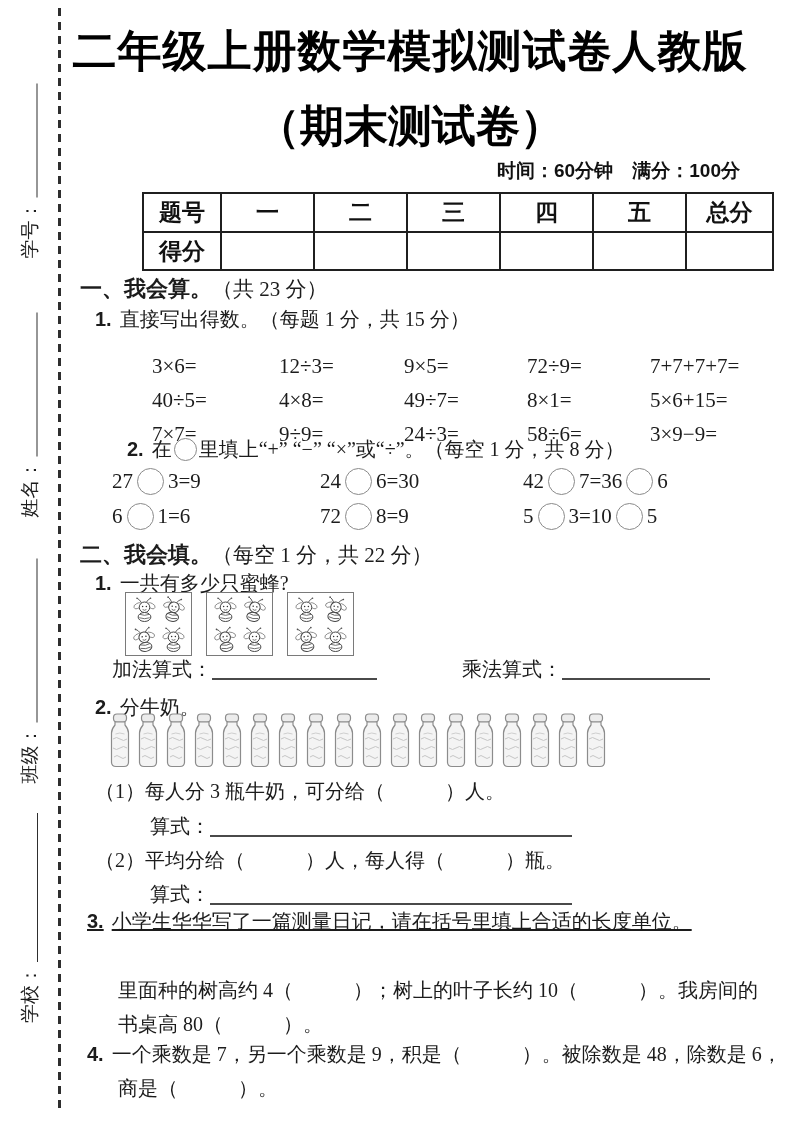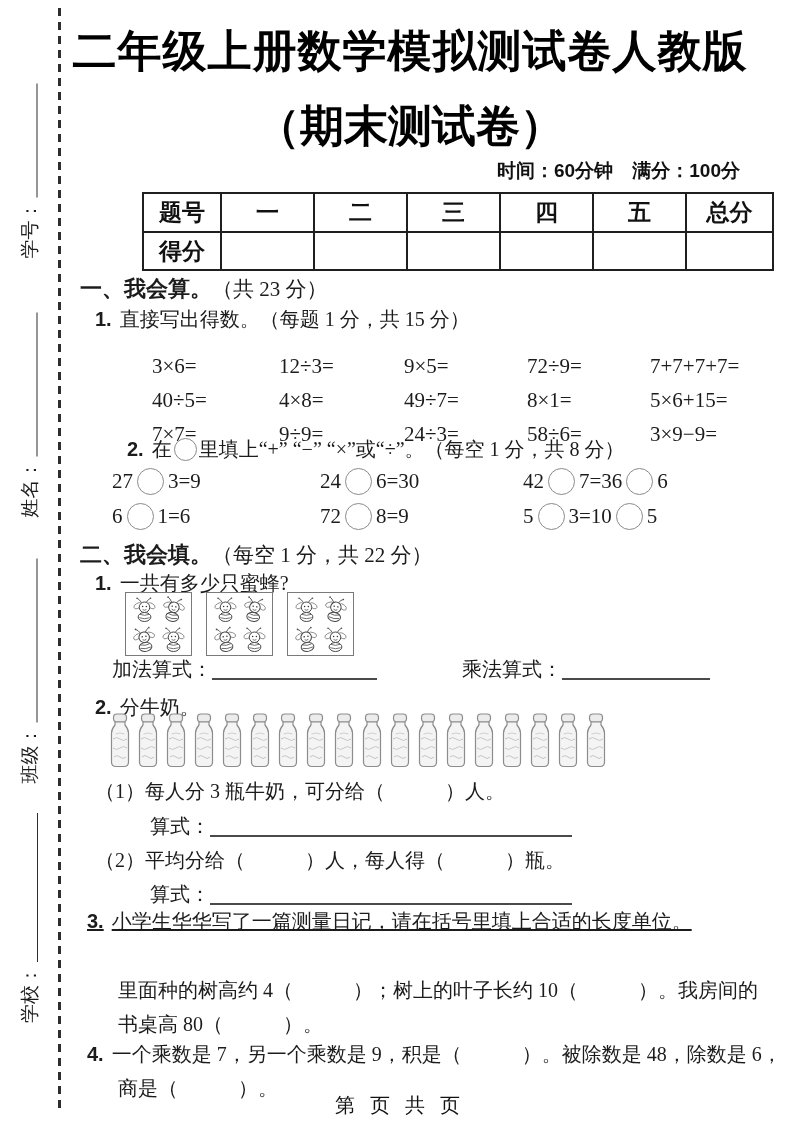--- a/index.html
+++ b/index.html
@@ -515,14 +515,13 @@
     <span>书桌高 80（　　　）。</span>
   </div>
 
   <div class="q-line" style="top:1041px;left:87px;">
     <span class="q-num">4.</span><span>一个乘数是 7，另一个乘数是 9，积是（　　　）。被除数是 48，除数是 6，</span>
   </div>
   <div class="q-line" style="top:1075px;left:118px;">
     <span>商是（　　　）。</span>
   </div>
 
-  <div class="footer">第 页 共 页</div>
 </div>
 
 </body></html>

